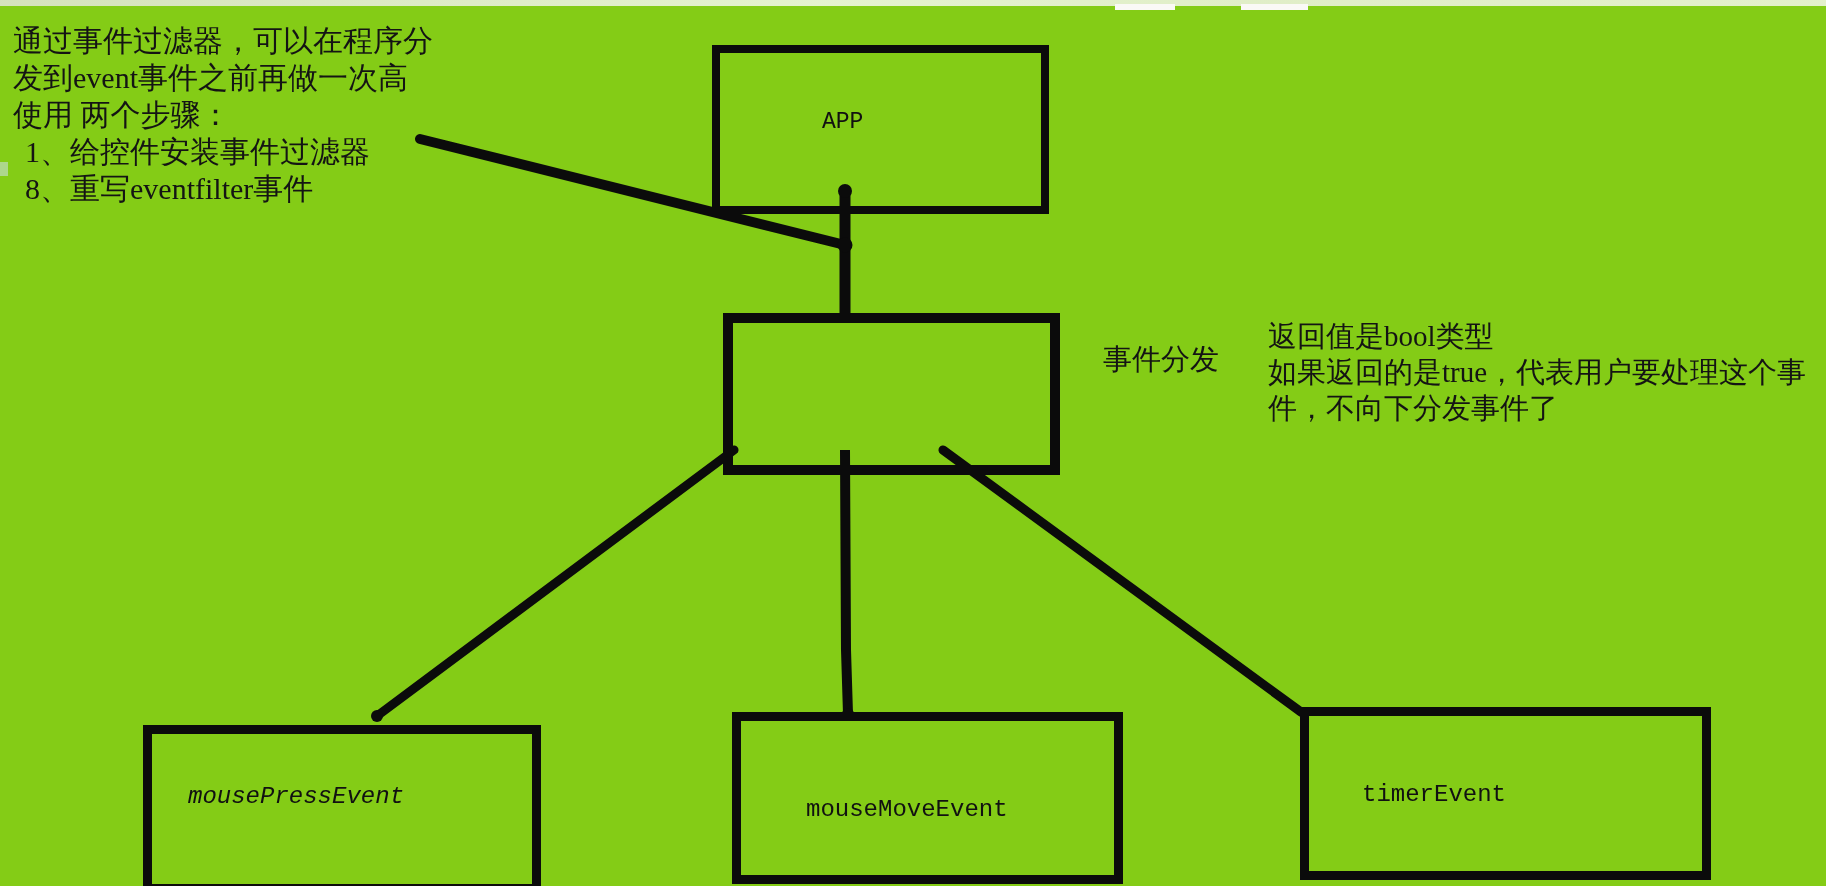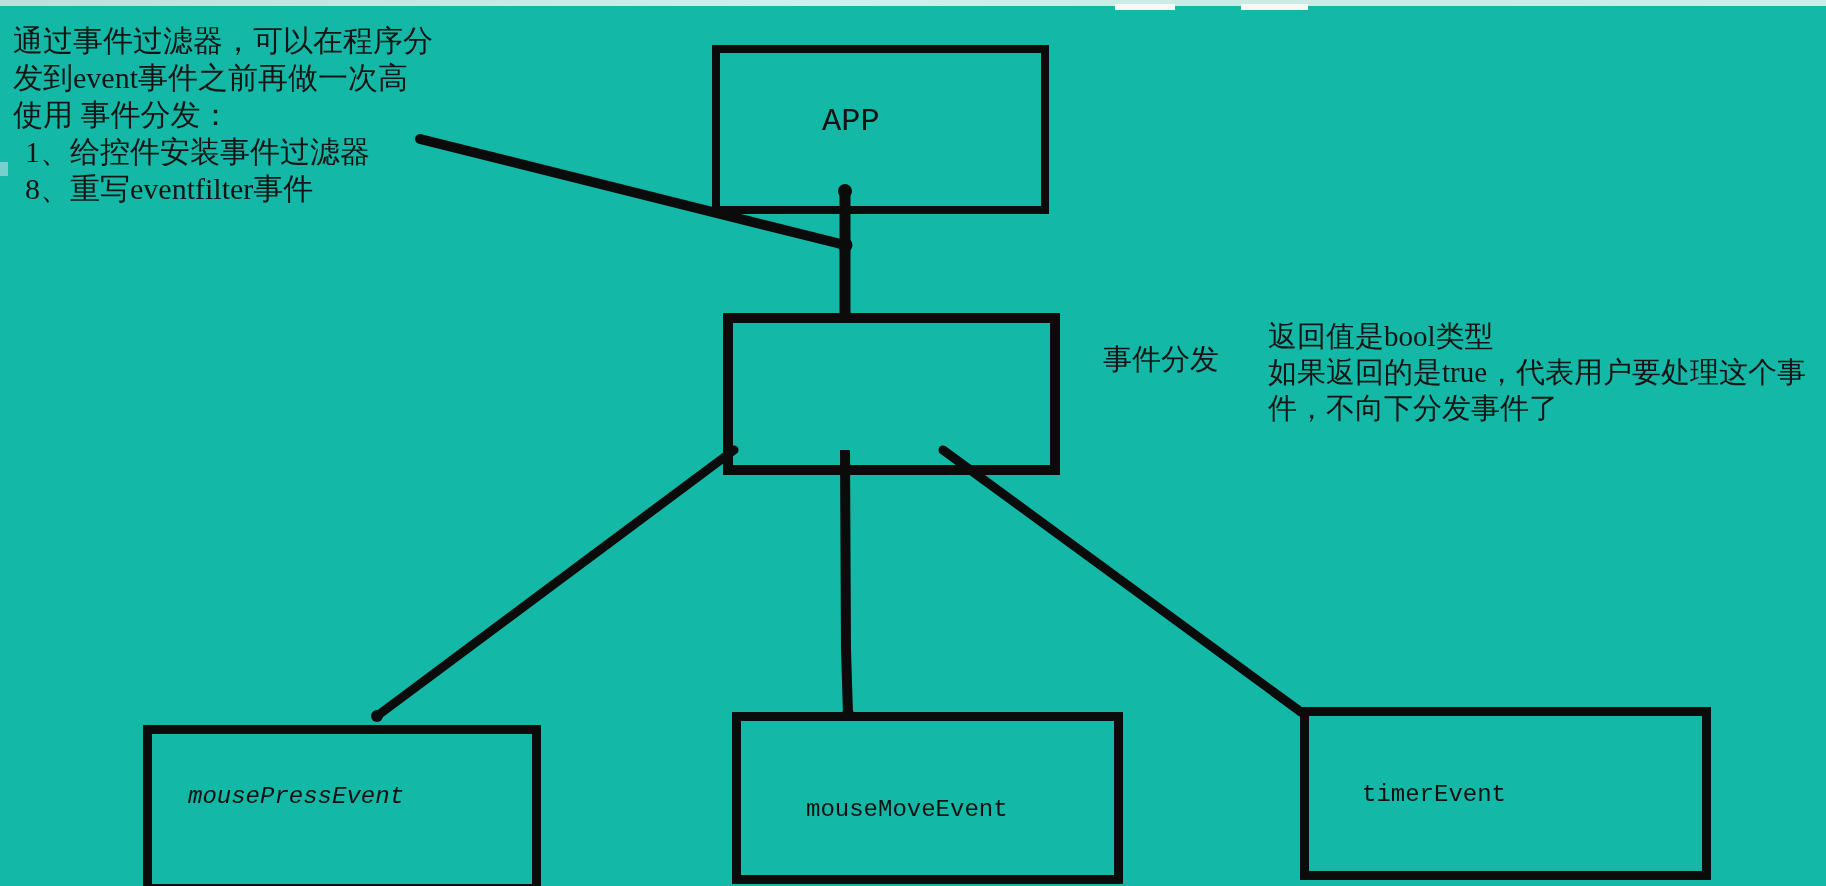--- a/index.html
+++ b/index.html
@@ -1,37 +1,37 @@
 <!DOCTYPE html>
 <html><head>
 <meta charset="utf-8">
 <style>
   html,body{margin:0;padding:0;background:#ffffff;}
   .canvas{
-    position:relative;width:1826px;height:886px;background:#14b8a6;
+    position:relative;width:1826px;height:886px;background:#84cc16;
     overflow:hidden;font-family:"Liberation Sans",sans-serif;color:#0b0b0b;
   }
   
   .top-fade{position:absolute;left:0;top:0;width:100%;height:6px;
     background:linear-gradient(to right,#e9e8e6,#fdfdfd 45%,#f7f6f4 70%,#fbfaf8);opacity:.8;}
   .streak{position:absolute;background:#faf9f6;}
   .blue-dot{position:absolute;left:0;top:162px;width:8px;height:14px;background:#cfe0ee;opacity:.55;}
 
   svg.wires{position:absolute;left:0;top:0;z-index:1;}
 
   .node{position:absolute;background:transparent;border-style:solid;border-color:#0b0b0b;z-index:3;}
   .node-app   {left:712px;top:45px; width:321px;height:153px;border-width:8px;}
   .node-event {left:723px;top:313px;width:317px;height:142px;border-width:10px;}
   .node-press {left:143px;top:725px;width:380px;height:150px;border-width:9px;}
   .node-move  {left:732px;top:712px;width:373px;height:154px;border-width:9px;}
   .node-timer {left:1300px;top:707px;width:393px;height:155px;border-width:9px;}
 
   .mono-label{position:absolute;font-family:"Liberation Mono","DejaVu Sans Mono",monospace;
     font-size:24px;line-height:26px;white-space:pre;color:#111;}
-  .lbl-app  {left:822px;top:109px;z-index:4;font-size:32px;}
+  .lbl-app  {left:822px;top:109px;z-index:4;font-size:23px;}
   .lbl-event{left:743px;top:370px;z-index:2;} 
   .lbl-press{left:188px;top:784px;z-index:4;font-style:italic;}
   .lbl-move {left:806px;top:797px;z-index:4;}
   .lbl-timer{left:1362px;top:782px;z-index:4;}
 
   .cjk{font-family:"Liberation Serif","DejaVu Serif",serif;color:#141414;}
   .note-left{position:absolute;left:13px;top:22px;font-size:30px;line-height:37px;z-index:2;}
   .note-left .ln{white-space:pre;}
   .note-left .ln.indent{margin-left:12px;}
   .note-right{position:absolute;left:1268px;top:318px;width:566px;font-size:29px;line-height:36px;z-index:2;}
@@ -64,21 +64,21 @@
       <polyline points="845,450 846,650 848,714" fill="none" stroke-width="10"></polyline>
       <circle cx="848" cy="714" r="6" stroke="none"></circle>
 
       <line x1="943" y1="450" x2="1301" y2="712" stroke-width="9" stroke-linecap="round"></line>
     </g>
   </svg>
 
   <div class="cjk note-left">
     <div class="ln">通过事件过滤器，可以在程序分</div>
     <div class="ln">发到event事件之前再做一次高</div>
-    <div class="ln">使用 事件分发：</div>
+    <div class="ln">使用 两个步骤：</div>
     <div class="ln indent">1、给控件安装事件过滤器</div>
     <div class="ln indent">8、重写eventfilter事件</div>
   </div>
 
   <div class="cjk dispatch">事件分发</div>
 
   <div class="cjk note-right">
     <div class="ln">返回值是bool类型</div>
     <div class="ln">如果返回的是true，代表用户要处理这个事</div>
     <div class="ln">件，不向下分发事件了</div>

